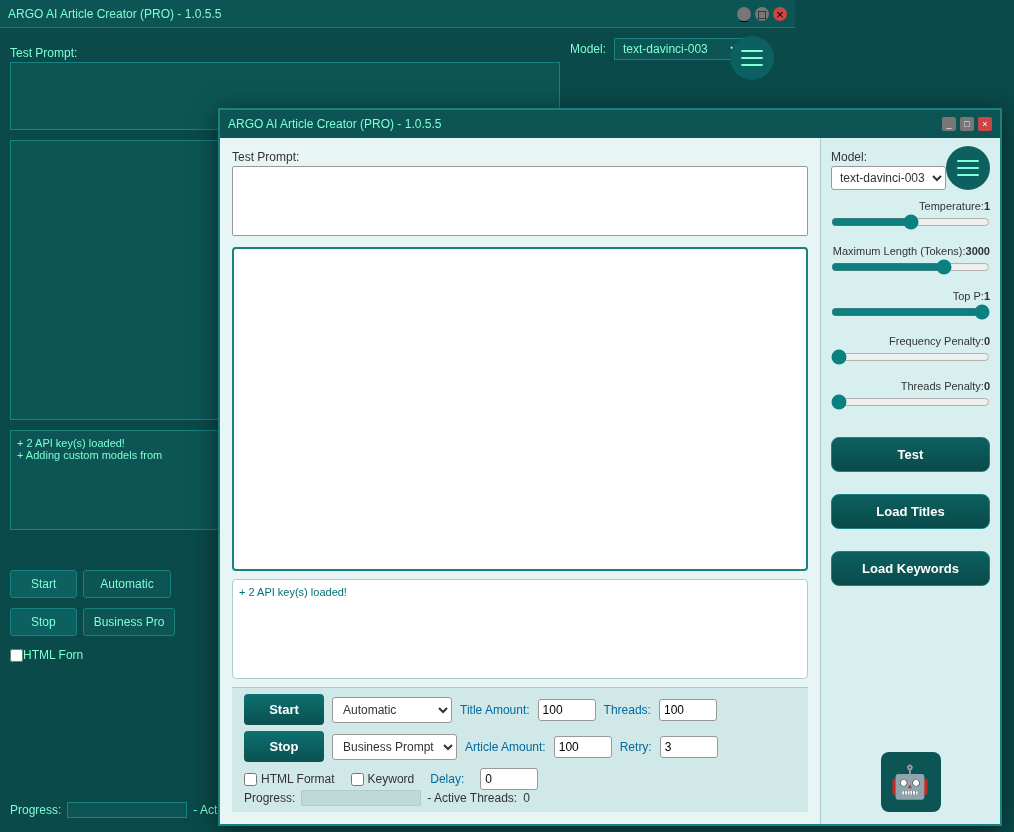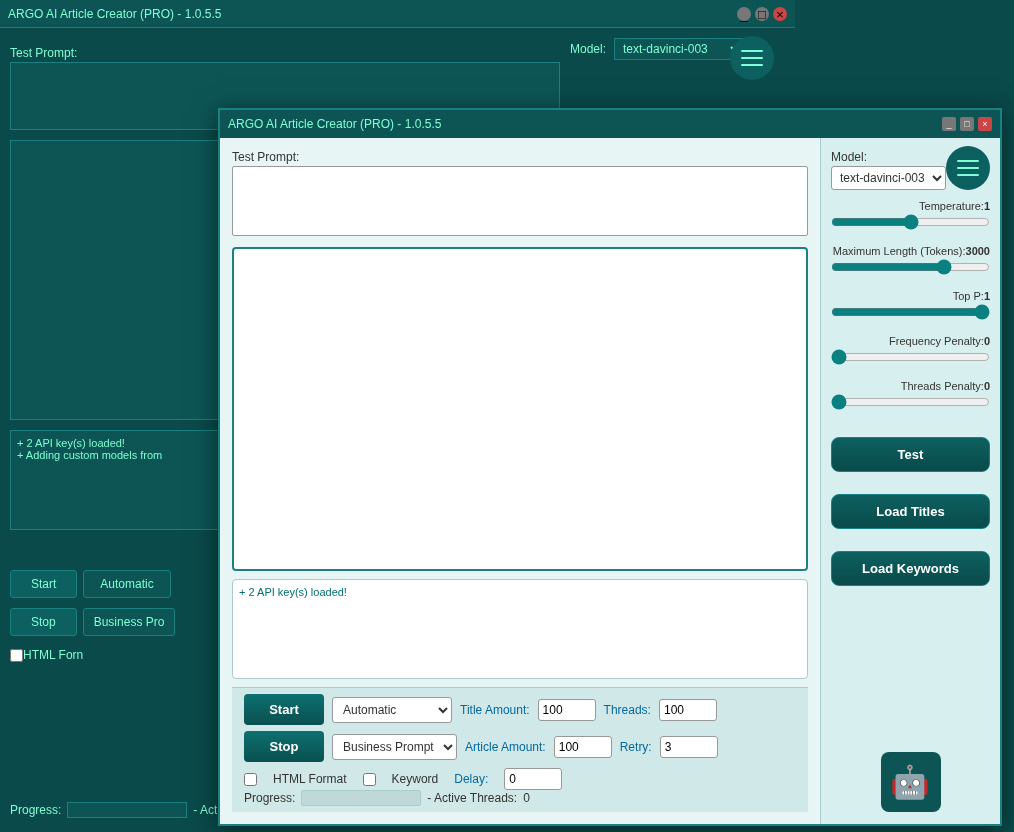--- a/index.html
+++ b/index.html
@@ -430,21 +430,21 @@
       width: 58px;
       background: white;
       border: 1px solid #999;
       padding: 3px 4px;
       font-size: 12px;
       border-radius: 3px;
     }
     .checkbox-row {
       display: flex;
       align-items: center;
-      gap: 16px;
+      gap: 4px;
       color: #333;
       font-size: 12px;
     }
     .progress-row {
       display: flex;
       align-items: center;
       gap: 6px;
       color: #333;
       font-size: 12px;
     }

